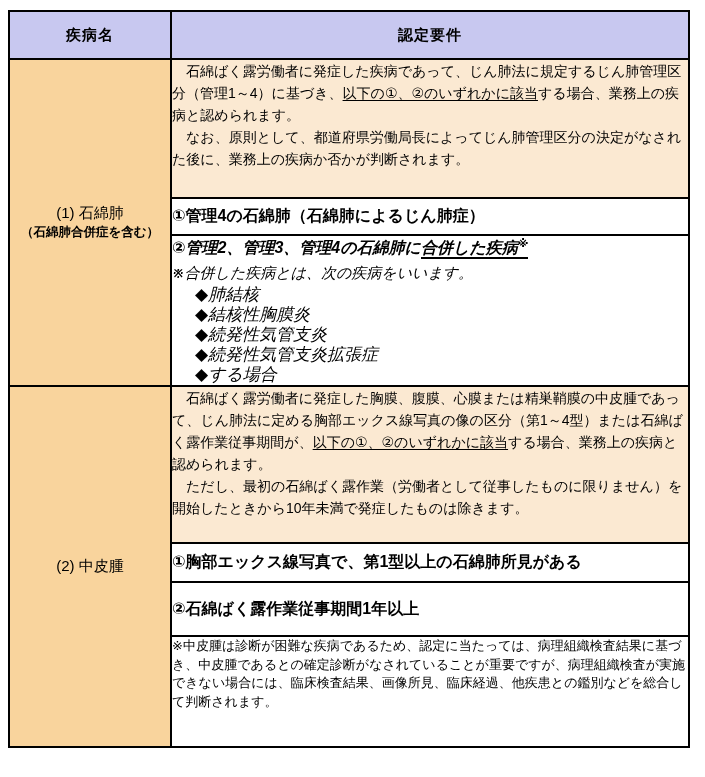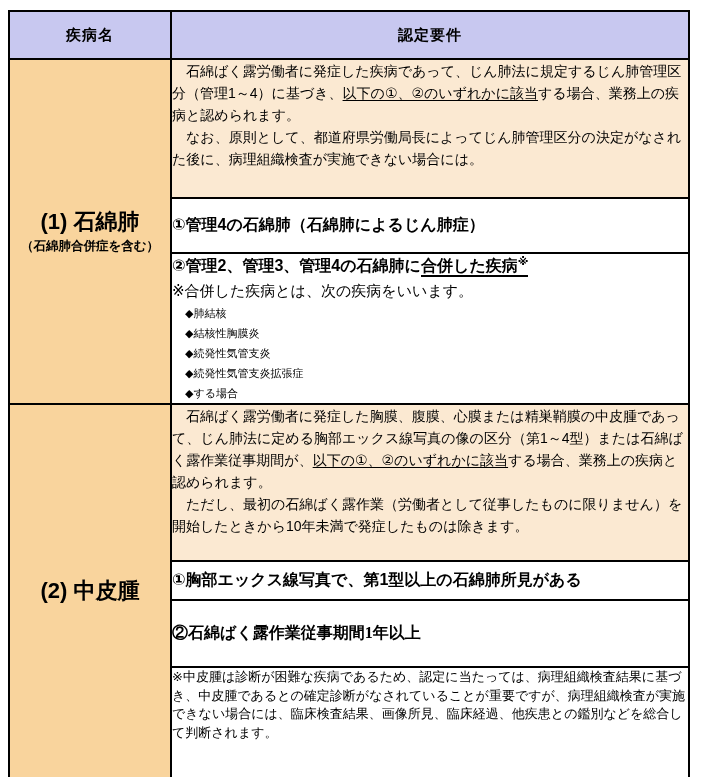--- a/index.html
+++ b/index.html
@@ -14,40 +14,40 @@
   table.cert {
     position:absolute; left:8px; top:10px;
     width:682px;
     border-collapse:collapse;
     table-layout:fixed;
   }
   table.cert td, table.cert th { border:2px solid #000; padding:0; overflow:hidden; }
 
   tr.h-header  { height:48px;font-family:Liberation Serif, serif; }
   tr.h-r1s1 { height:139px; }
-  tr.h-r1s2 { height:55px;  }
-  tr.h-r1s3 { height:124px; }
+  tr.h-r1s2 { height:37px;  }
+  tr.h-r1s3 { height:124px;font-style:italic; }
   tr.h-r2s1 { height:157px; }
   tr.h-r2s2 { height:39px;  }
-  tr.h-r2s3 { height:67px;font-family:Liberation Serif, serif;  }
+  tr.h-r2s3 { height:54px;  }
   tr.h-r2s4 { height:111px;  }
 
   th.hdr {
     background:#C8C8F0;
     font-size:15px; font-weight:bold;
     text-align:center; vertical-align:middle;
     letter-spacing:1px;
   }
 
   td.disease-cell {
     background:#F9D49D;
     text-align:center; vertical-align:middle;
     padding:2px;
   }
-  .d-title { font-size:22px; font-weight:bold; line-height:1.25; white-space:nowrap; }
+  .d-title { font-size:15px; font-weight:normal; line-height:1.25; white-space:nowrap; }
   .d-sub   { font-size:12.5px; font-weight:bold; margin-top:2px; white-space:nowrap; }
 
   td.intro {
     background:#FBE9D2;
     vertical-align:top;
     padding:9px 5px 6px 11px;
     font-size:14px; line-height:22px;
   }
   td.intro p { margin:0; }
 
@@ -58,21 +58,21 @@
     font-size:16px; font-weight:bold;
   }
 
   td.item-multi {
     background:#fff;
     vertical-align:top;
     padding:8px 8px 4px 11px;
   }
   .h2 { font-size:16px; font-weight:bold; line-height:24px; }
   .subnote { font-size:15px; line-height:20px; margin-top:3px; }
-  .clist { font-size:11px; line-height:20px; margin-top:2px; margin-left:13px; }
+  .clist { font-size:17px; line-height:20px; margin-top:2px; margin-left:23px; }
 
   td.bignote {
     background:#fff;
     vertical-align:top;
     padding:10px 5px 4px 11px;
     font-size:13px; line-height:18.5px;
   }
 
   .u { text-decoration:underline; text-underline-offset:2px; }
   .usec { border-bottom:2px solid #000; padding-bottom:1px; }
@@ -94,21 +94,21 @@
       <th class="hdr">認定要件</th>
     </tr>
 
     <tr class="h-r1s1">
       <td class="disease-cell" rowspan="3">
         <div class="d-title">(1) 石綿肺</div>
         <div class="d-sub">（石綿肺合併症を含む）</div>
       </td>
       <td class="intro">
         <p><span>　石綿ばく露労働者に発症した疾病であって、じん肺法に規定するじん肺管理区分（管理1～4）に基づき、</span><span class="u">以下の①、②のいずれかに該当</span><span>する場合、業務上の疾病と認められます。</span></p>
-        <p>　なお、原則として、都道府県労働局長によってじん肺管理区分の決定がなされた後に、病理組織検査が実施できない場合には。</p>
+        <p>　なお、原則として、都道府県労働局長によってじん肺管理区分の決定がなされた後に、業務上の疾病か否かが判断されます。</p>
       </td>
     </tr>
     <tr class="h-r1s2">
       <td class="item">
         <span>①管理4の石綿肺（石綿肺によるじん肺症）</span>
       </td>
     </tr>
     <tr class="h-r1s3">
       <td class="item-multi">
         <div class="h2"><span>②管理2、管理3、管理4の石綿肺に</span><span class="usec"><span>合併した疾病</span><sup class="kome">※</sup></span></div>

